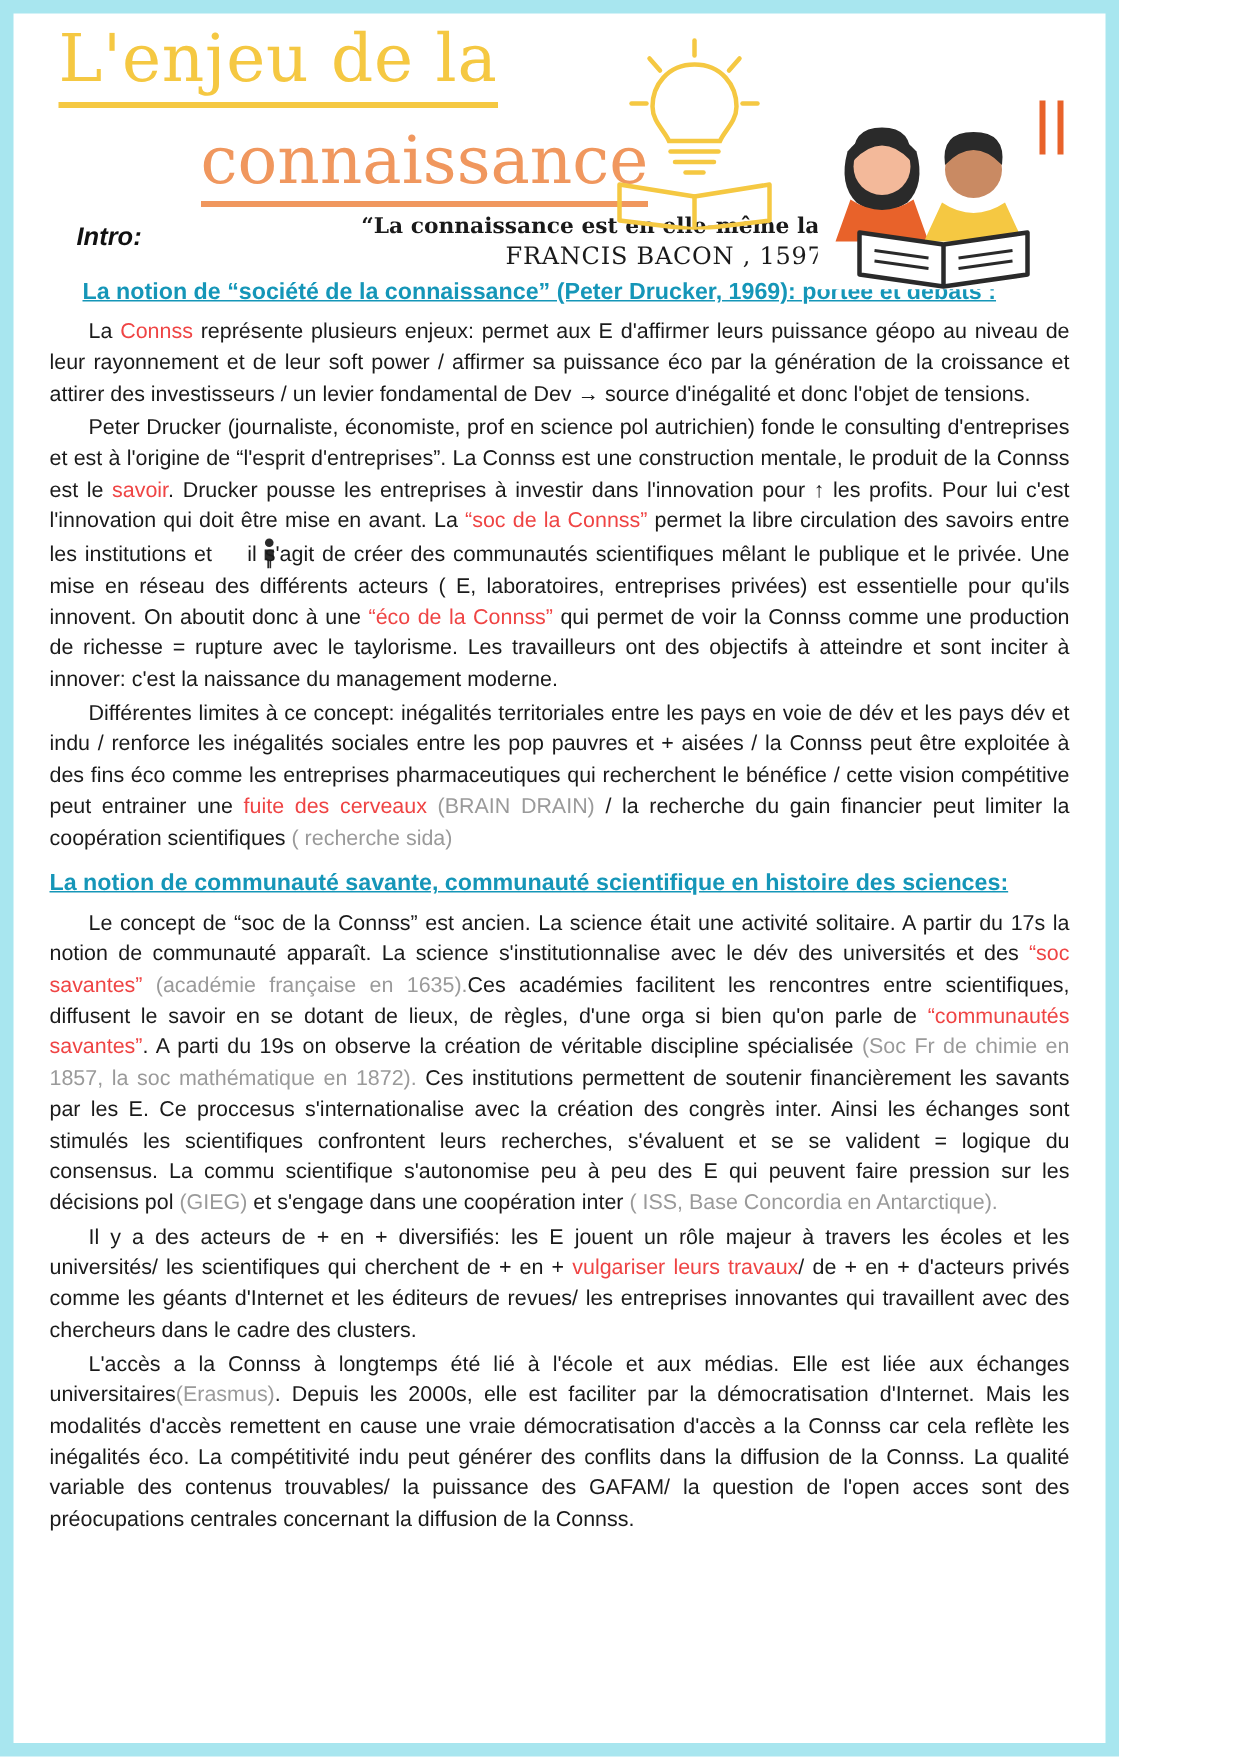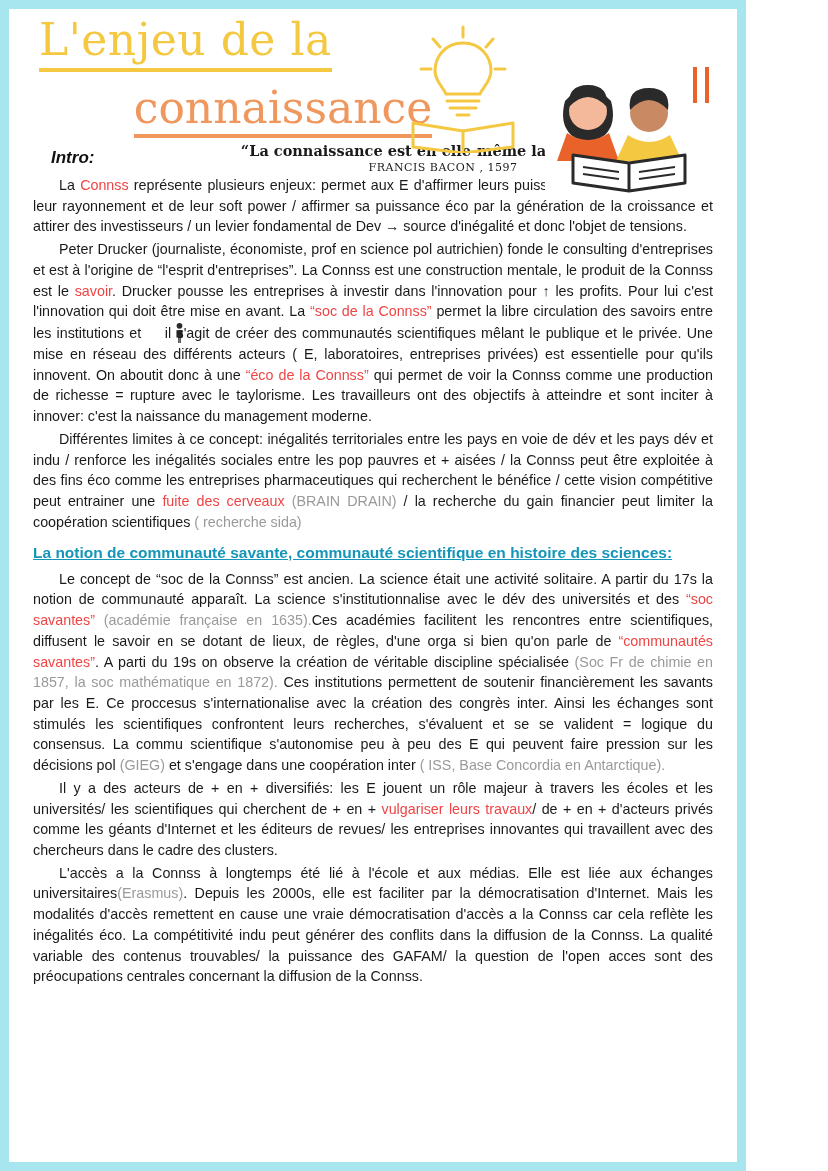--- a/index.html
+++ b/index.html
@@ -63,21 +63,21 @@
     font-family: "DejaVu Serif", serif;
     font-size: 14.5px;
     font-weight: bold;
     color: #1a1a1a;
   }
   .quote-author {
     text-align: center;
     width: 560px;
     margin-left: 130px;
     font-family: "DejaVu Serif", serif;
-    font-size: 11px;
+    font-size: 16px;
     letter-spacing: 0.5px;
     color: #1a1a1a;
     margin-top: 2px;
   }
   .intro-label {
     position: absolute;
     left: 18px;
     top: 133px;
     font-size: 17px;
     font-style: italic;
@@ -198,20 +198,21 @@
       </div>
       <div class="title-line2-wrap">
         <span class="title-line2">connaissance</span>
       </div>
       <div class="quote">“La connaissance est en elle-même la puissance.”</div>
       <div class="quote-author">FRANCIS BACON , 1597</div>
       <div class="intro-label">Intro:</div>
     </div>
 
     <div id="sections">
+        <h2 class="section indent">La notion de “société de la connaissance” (Peter Drucker, 1969): portée et débats :</h2>
         <p class="para"><span>La </span><span class="hl-teal">Connss</span><span> représente plusieurs enjeux: permet aux E d'affirmer leurs puissance géopo au niveau de leur rayonnement et de leur soft power / affirmer sa puissance éco par la génération de la croissance et attirer des investisseurs / un levier fondamental de Dev → source d'inégalité et donc l'objet de tensions.</span></p>
         <p class="para"><span>Peter Drucker (journaliste, économiste, prof en science pol autrichien) fonde le consulting d'entreprises et est à l'origine de “l'esprit d'entreprises”. La Connss est une construction mentale, le produit de la Connss est le </span><span class="hl-teal">savoir</span><span>. Drucker pousse les entreprises à investir dans l'innovation pour ↑ les profits. Pour lui c'est l'innovation qui doit être mise en avant. La </span><span class="hl-teal">“soc de la Connss”</span><span> permet la libre circulation des savoirs entre les institutions et </span><span class="person-icon"><svg viewBox="0 0 10 24" width="9" height="22">
               <circle cx="5" cy="4" r="3.2" fill="#2a2a2a"></circle>
               <path d="M1.6 9 h6.8 v8 h-2 v6 h-1.2 v-6 h-0.4 v6 h-1.2 v-6 h-2 z" fill="#2a2a2a"></path>
             </svg></span><span> il s'agit de créer des communautés scientifiques mêlant le publique et le privée. Une mise en réseau des différents acteurs ( E, laboratoires, entreprises privées) est essentielle pour qu'ils innovent. On aboutit donc à une </span><span class="hl-teal">“éco de  la Connss”</span><span> qui permet de voir la Connss comme une production de richesse = rupture avec le taylorisme. Les travailleurs ont des objectifs à atteindre et sont inciter à innover: c'est la naissance du management moderne.</span></p>
         <p class="para"><span>Différentes limites à ce concept: inégalités territoriales entre les pays en voie de dév et les pays dév et indu / renforce les inégalités sociales entre les pop pauvres et + aisées / la Connss peut être exploitée à des fins éco comme les entreprises pharmaceutiques qui recherchent le bénéfice /  cette vision compétitive peut entrainer une </span><span class="hl-teal">fuite des cerveaux</span><span class="hl-grey"> (BRAIN DRAIN)</span><span> / la recherche du gain financier peut limiter la coopération scientifiques </span><span class="hl-grey">( recherche sida)</span></p>
         <h2 class="section">La notion de communauté savante, communauté scientifique en histoire des sciences:</h2>
         <p class="para"><span>Le concept de “soc de la Connss” est ancien. La science était une activité solitaire. A partir du 17s la notion de communauté apparaît. La science s'institutionnalise avec le dév des universités et des </span><span class="hl-teal">“soc savantes”</span><span class="hl-grey"> (académie française en 1635).</span><span>Ces académies facilitent les rencontres entre scientifiques, diffusent le savoir en se dotant de lieux, de règles, d'une orga si bien qu'on parle de </span><span class="hl-teal">“communautés savantes”</span><span>. A parti du 19s on observe la création de véritable discipline spécialisée </span><span class="hl-grey">(Soc Fr de chimie en 1857, la soc mathématique en 1872).</span><span> Ces institutions permettent de soutenir financièrement les savants par les E. Ce proccesus s'internationalise avec la création des congrès inter. Ainsi les échanges sont stimulés les scientifiques confrontent leurs recherches, s'évaluent et se se valident = logique du consensus. La commu scientifique s'autonomise peu à peu des E qui peuvent faire pression sur les décisions pol </span><span class="hl-grey">(GIEG)</span><span> et s'engage dans une coopération inter </span><span class="hl-grey">( ISS, Base Concordia en Antarctique).</span></p>
         <p class="para"><span>Il y a des acteurs de + en + diversifiés: les E jouent un rôle majeur à travers les écoles et les universités/ les scientifiques qui cherchent de + en + </span><span class="hl-teal">vulgariser leurs travaux</span><span>/  de + en + d'acteurs privés comme les géants d'Internet et les éditeurs de revues/ les entreprises innovantes qui travaillent avec des chercheurs dans le cadre des clusters.</span></p>
         <p class="para"><span>L'accès a la Connss à longtemps été lié à l'école et aux médias. Elle est liée aux échanges universitaires</span><span class="hl-grey">(Erasmus)</span><span>. Depuis les 2000s, elle est faciliter par la démocratisation d'Internet. Mais les modalités d'accès remettent en cause une vraie démocratisation d'accès a la Connss car cela reflète les inégalités éco. La compétitivité indu peut générer des conflits dans la diffusion de la Connss. La qualité variable des contenus trouvables/ la puissance des GAFAM/ la question de l'open acces sont des préocupations centrales concernant la diffusion de la Connss.</span></p>

